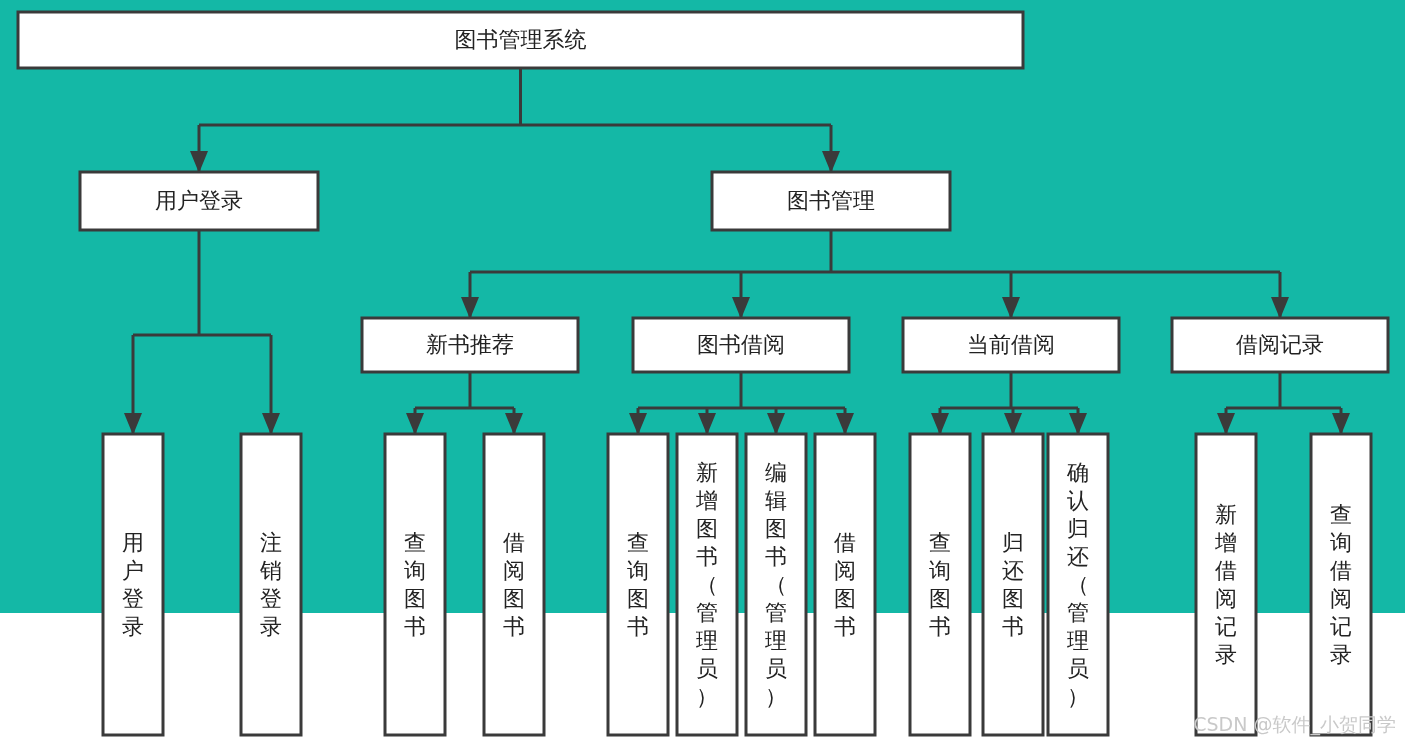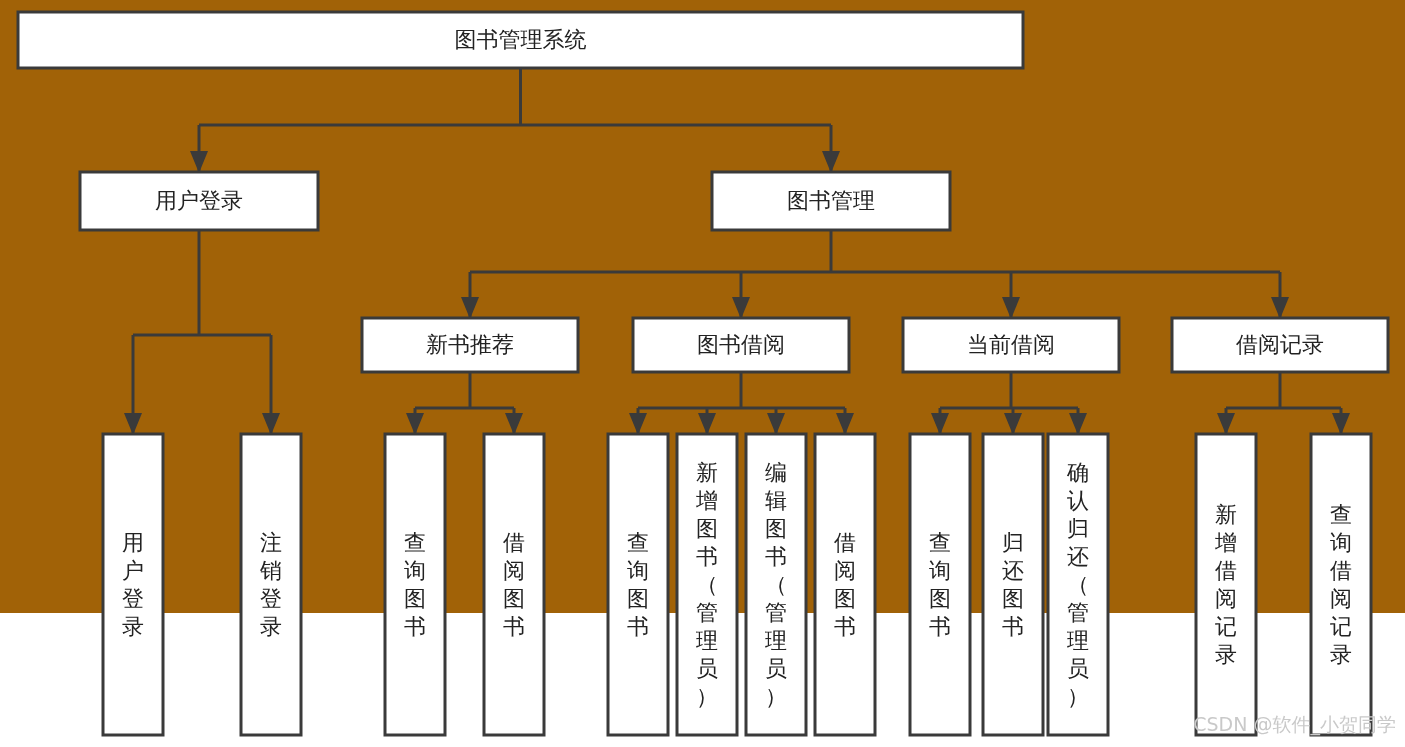--- a/index.html
+++ b/index.html
@@ -11,21 +11,21 @@
   body {
     width: 1405px;
     height: 747px;
     overflow: hidden;
     font-family: "DejaVu Sans", "Liberation Sans", sans-serif;
   }
   #diagram-root {
     position: relative;
     width: 1405px;
     height: 613px;
-    background: #a16207;
+    background: #14b8a6;
   }
   svg.diagram-canvas {
     position: absolute;
     top: 0;
     left: 0;
     width: 1405px;
     height: 747px;
   }
   .node-box {
     fill: #ffffff;

